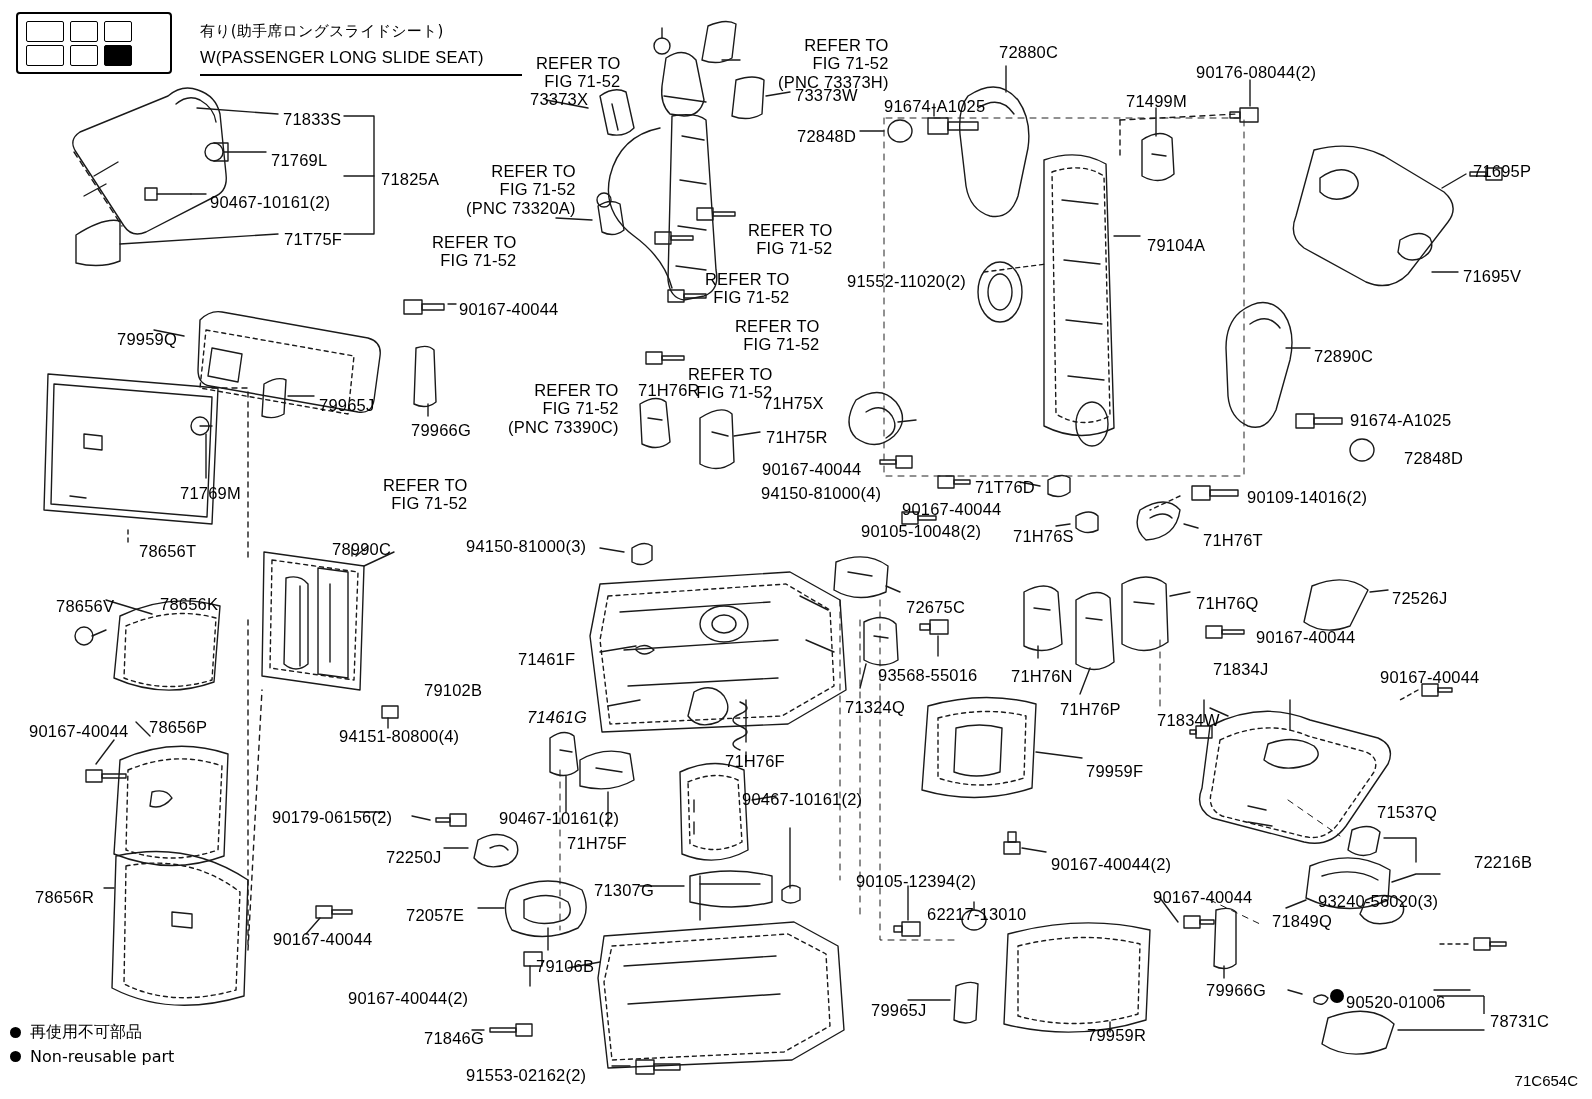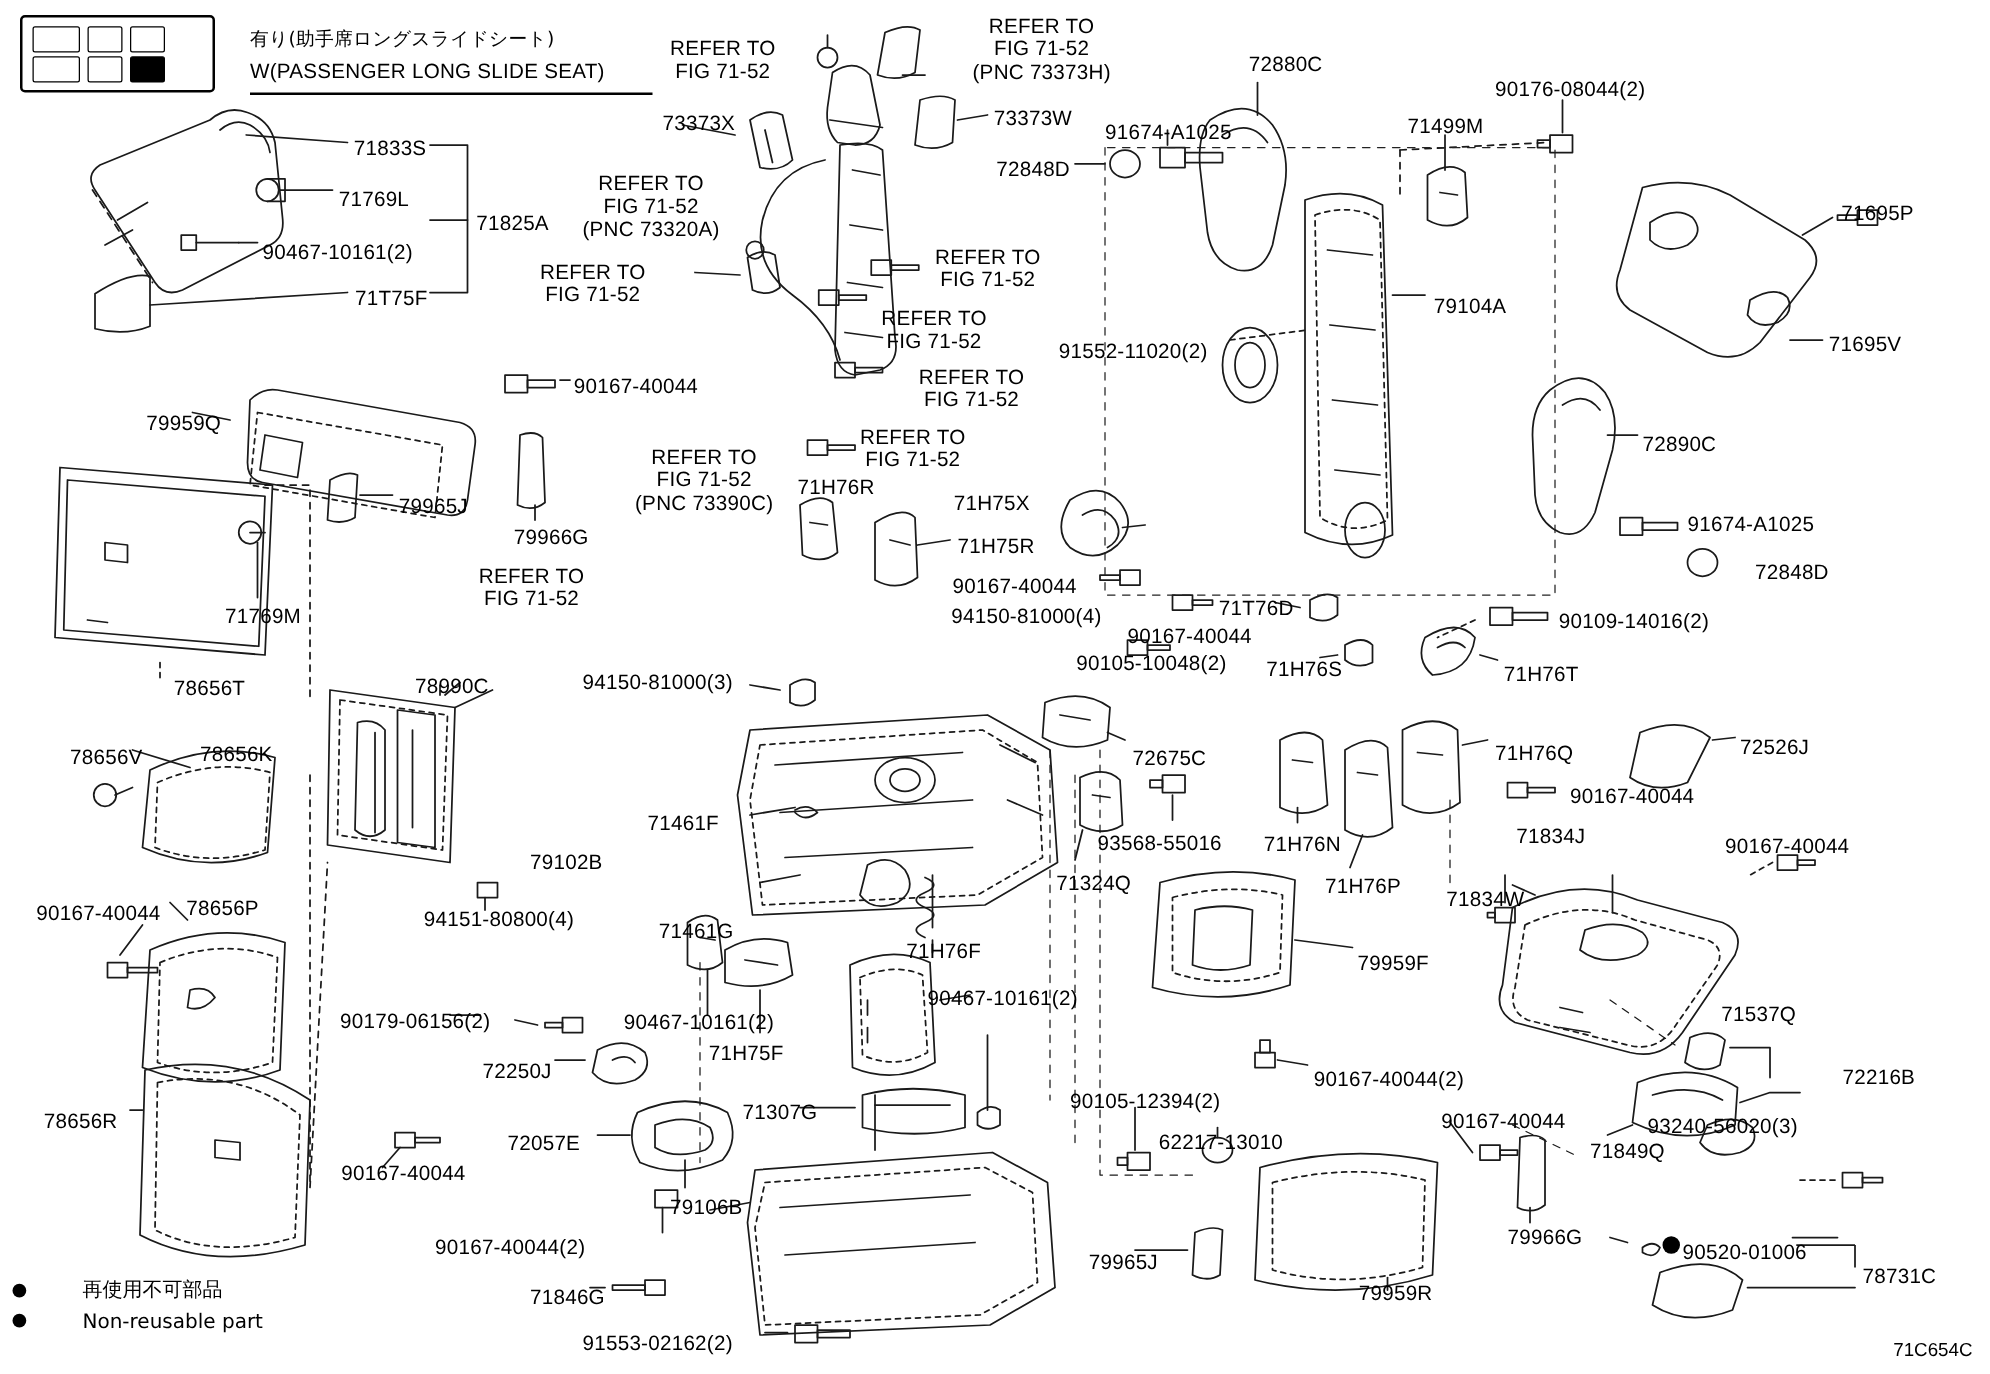--- a/index.html
+++ b/index.html
@@ -49,34 +49,34 @@
     white-space: nowrap;
     letter-spacing: 0.2px;
     z-index: 3;
   }
   .lbl.jp {
     font-family: "DejaVu Sans", sans-serif;
     font-size: 15px;
   }
   .lbl.refblock {
     line-height: 1.12;
-    text-align: center;
+    text-align: right;
+    margin-top: 24px;
   }
   
   #legend {
     position: absolute;
     left: 10px;
     top: 1020px;
     z-index: 4;
   }
   .legend-row {
     display: flex;
     align-items: center;
     height: 24px;
-    gap: 36px;
   }
   .legend-dot {
     width: 11px; height: 11px;
     border-radius: 50%;
     background: #000;
     margin-right: 9px;
     flex: 0 0 auto;
   }
   .legend-text {
     font-family: "DejaVu Sans", sans-serif;
@@ -587,21 +587,21 @@
   <div class="lbl" style="left:1256px; top:628px;">90167-40044</div>
   <div class="lbl" style="left:1213px; top:660px;">71834J</div>
   <div class="lbl" style="left:1380px; top:668px;">90167-40044</div>
   <div class="lbl" style="left:1157px; top:711px;">71834W</div>
   <div class="lbl" style="left:1011px; top:667px;">71H76N</div>
   <div class="lbl" style="left:1060px; top:700px;">71H76P</div>
   <div class="lbl" style="left:878px; top:666px;">93568-55016</div>
   <div class="lbl" style="left:845px; top:698px;">71324Q</div>
   <div class="lbl" style="left:518px; top:650px;">71461F</div>
   <div class="lbl" style="left:424px; top:681px;">79102B</div>
-  <div class="lbl" style="left:527px; top:736px;">71461G</div>
+  <div class="lbl" style="left:527px; top:708px;font-style:italic;">71461G</div>
   <div class="lbl" style="left:339px; top:727px;">94151-80800(4)</div>
   <div class="lbl" style="left:56px; top:597px;">78656V</div>
   <div class="lbl" style="left:160px; top:595px;">78656K</div>
   <div class="lbl" style="left:29px; top:722px;">90167-40044</div>
   <div class="lbl" style="left:149px; top:718px;">78656P</div>
   <div class="lbl" style="left:35px; top:888px;">78656R</div>
   <div class="lbl" style="left:273px; top:930px;">90167-40044</div>
   <div class="lbl" style="left:272px; top:808px;">90179-06156(2)</div>
   <div class="lbl" style="left:499px; top:809px;">90467-10161(2)</div>
   <div class="lbl" style="left:567px; top:834px;">71H75F</div>

